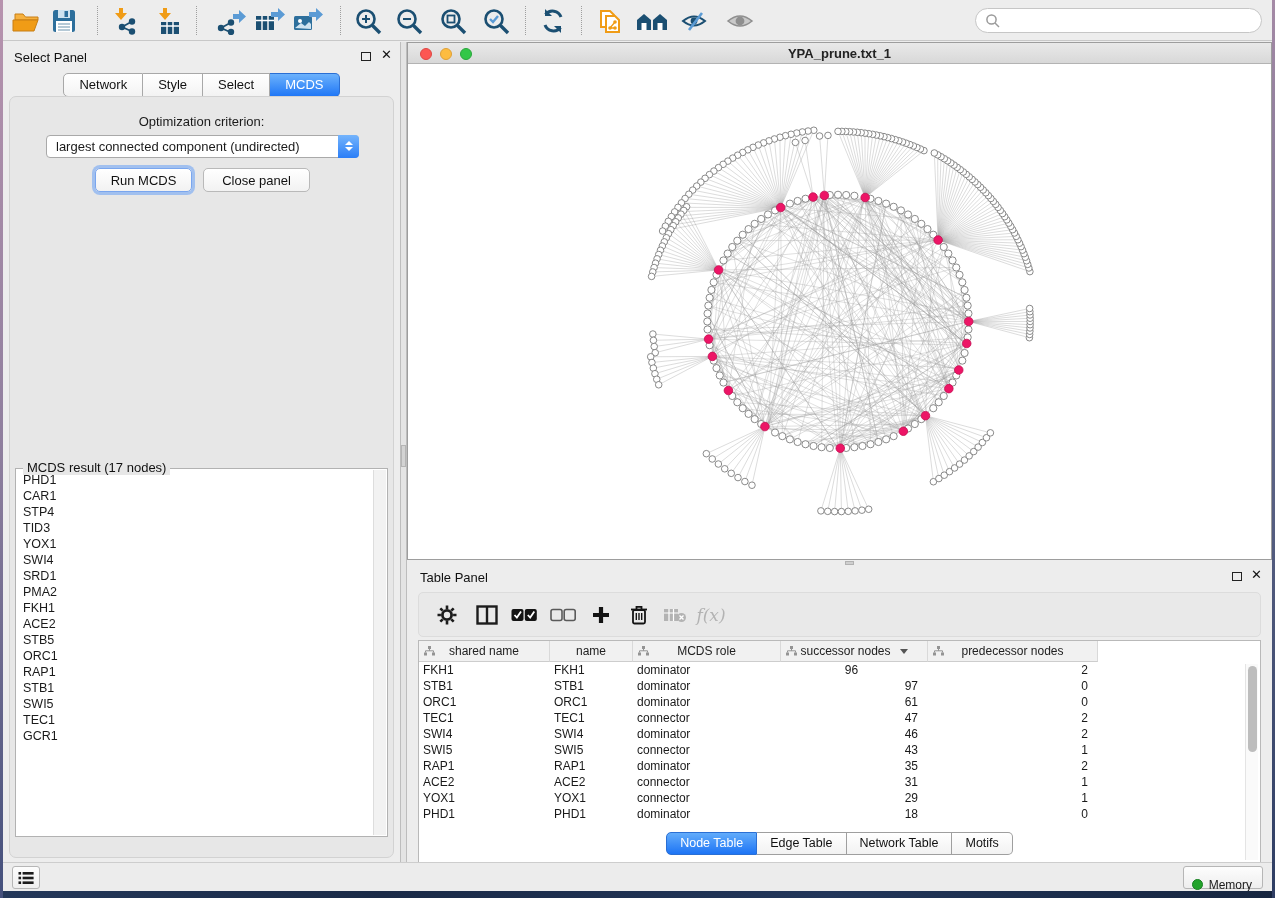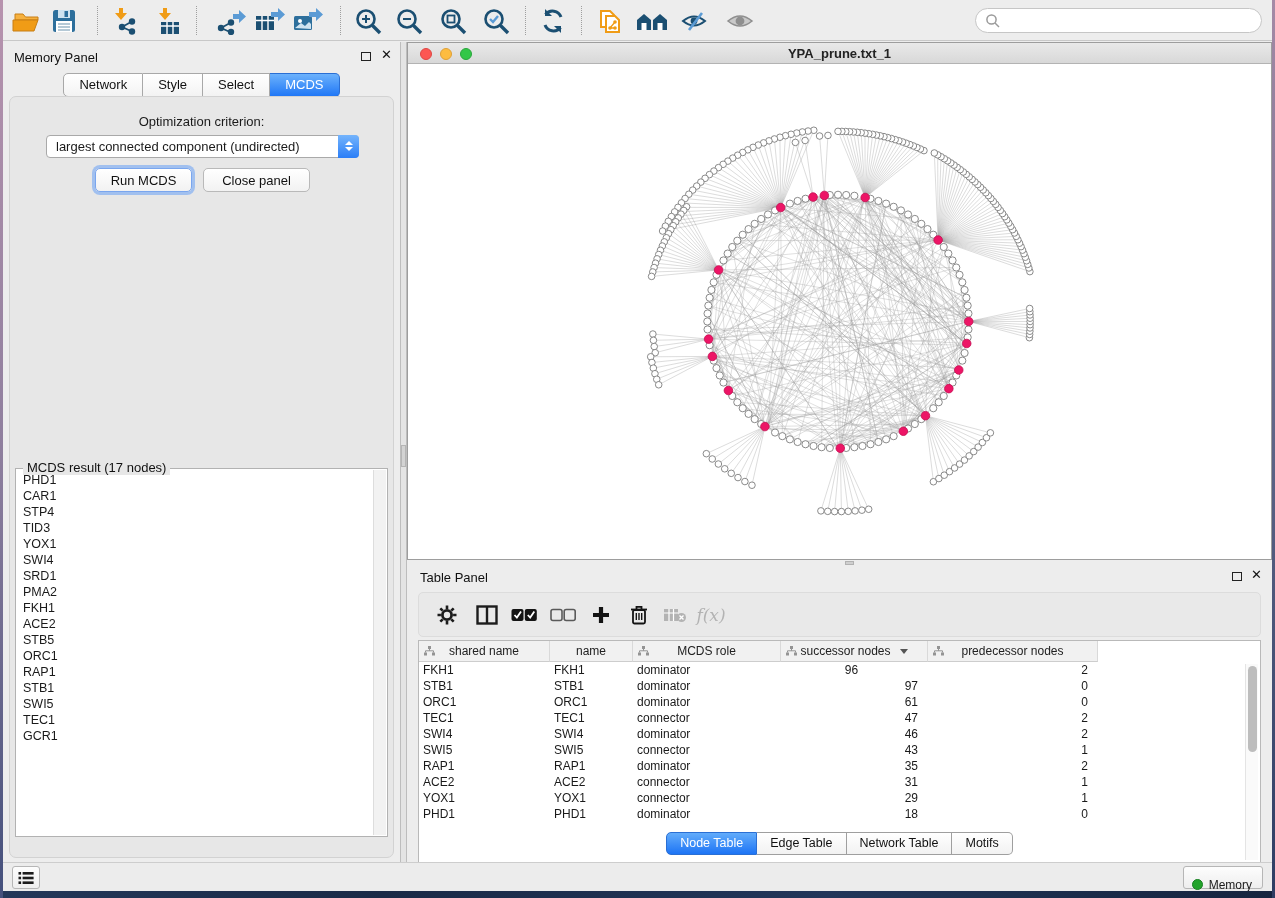--- a/index.html
+++ b/index.html
@@ -220,21 +220,21 @@
     </div>
     <div class="search-box" style="left:972px">
       <svg width="16" height="16" viewBox="0 0 16 16">
         <circle cx="6.5" cy="6.5" r="4.6" fill="none" stroke="#9a9a9a" stroke-width="1.5"></circle>
         <path d="M10 10l4 4" stroke="#9a9a9a" stroke-width="1.5"></path>
       </svg>
     </div>
   </div>
 
   <div class="control-panel">
-    <div class="panel-title">Memory Panel</div>
+    <div class="panel-title">Select Panel</div>
     <div class="float-ico" style="left:358px"></div>
     <div class="close-ico" style="left:378px">✕</div>
 
     <div class="ctab-bar">
       <div class="ctab">Network</div>
       <div class="ctab">Style</div>
       <div class="ctab">Select</div>
       <div class="ctab sel">MCDS</div>
     </div>
 

